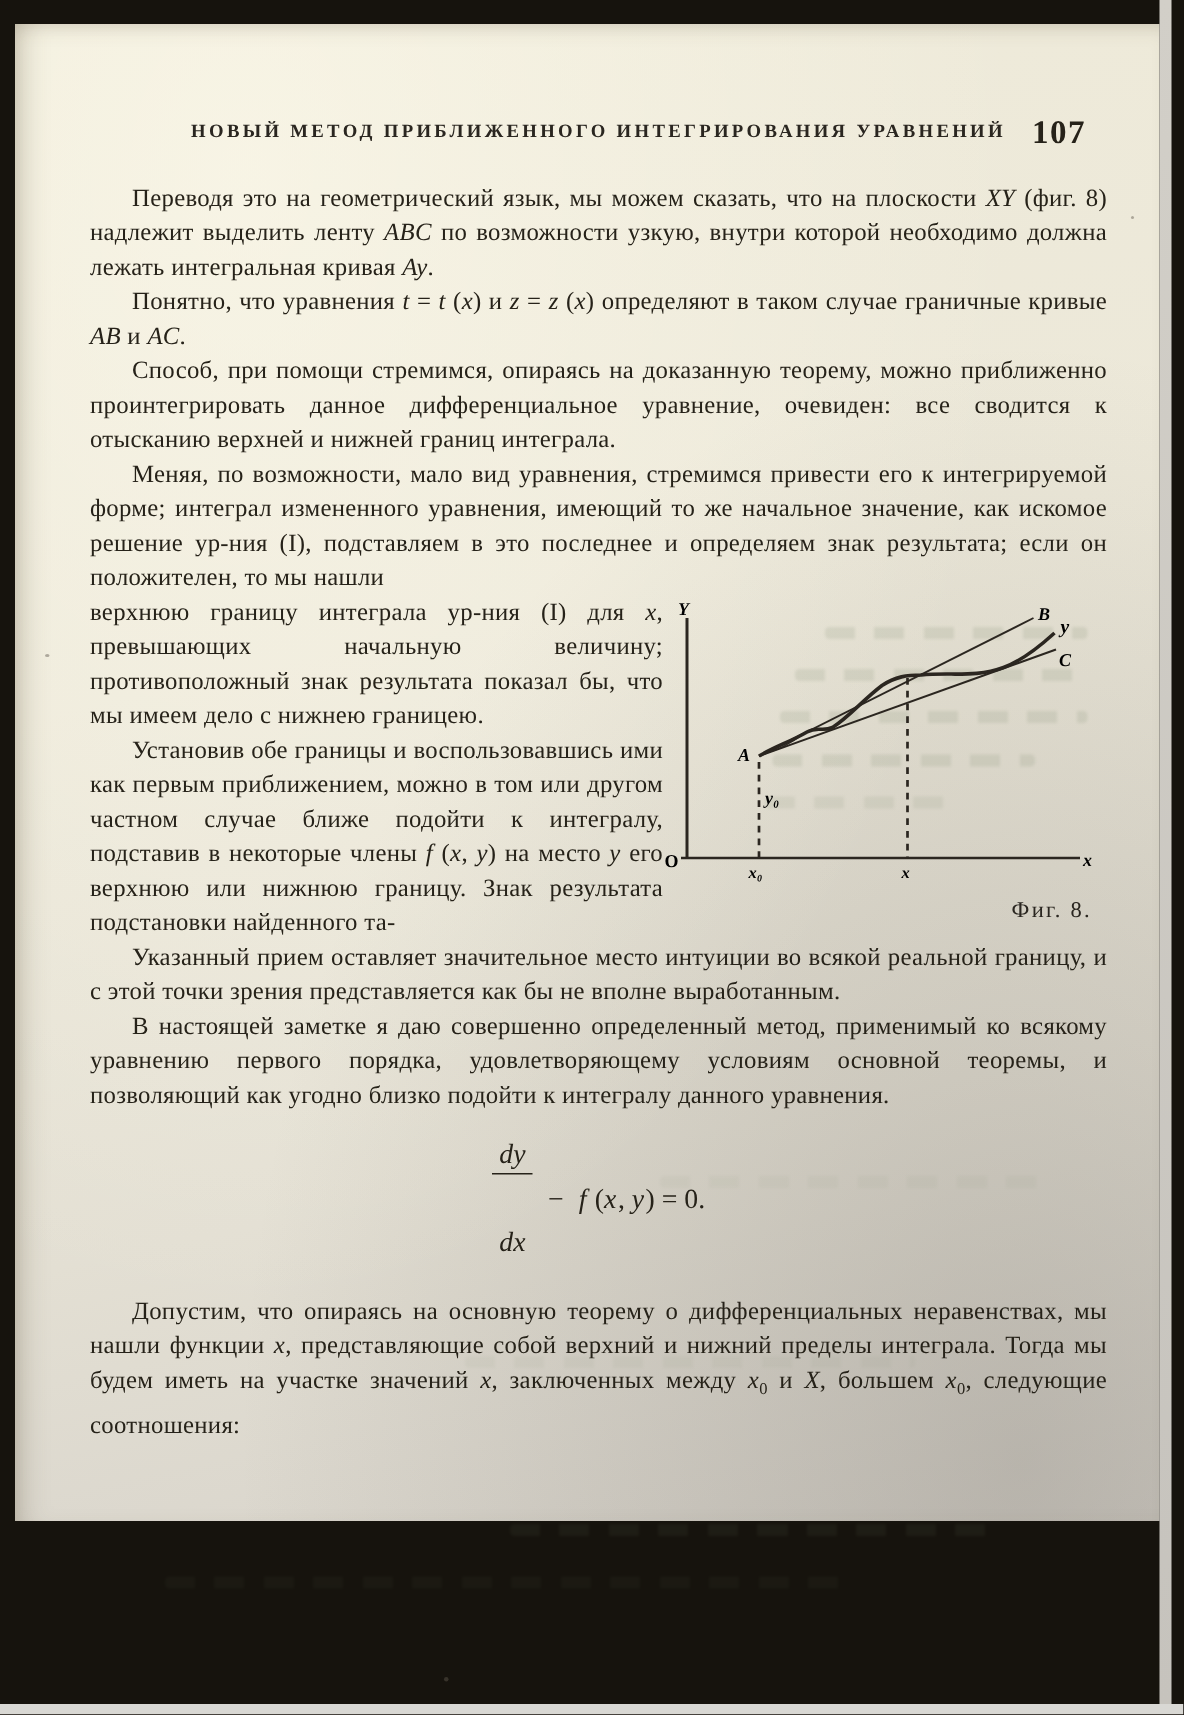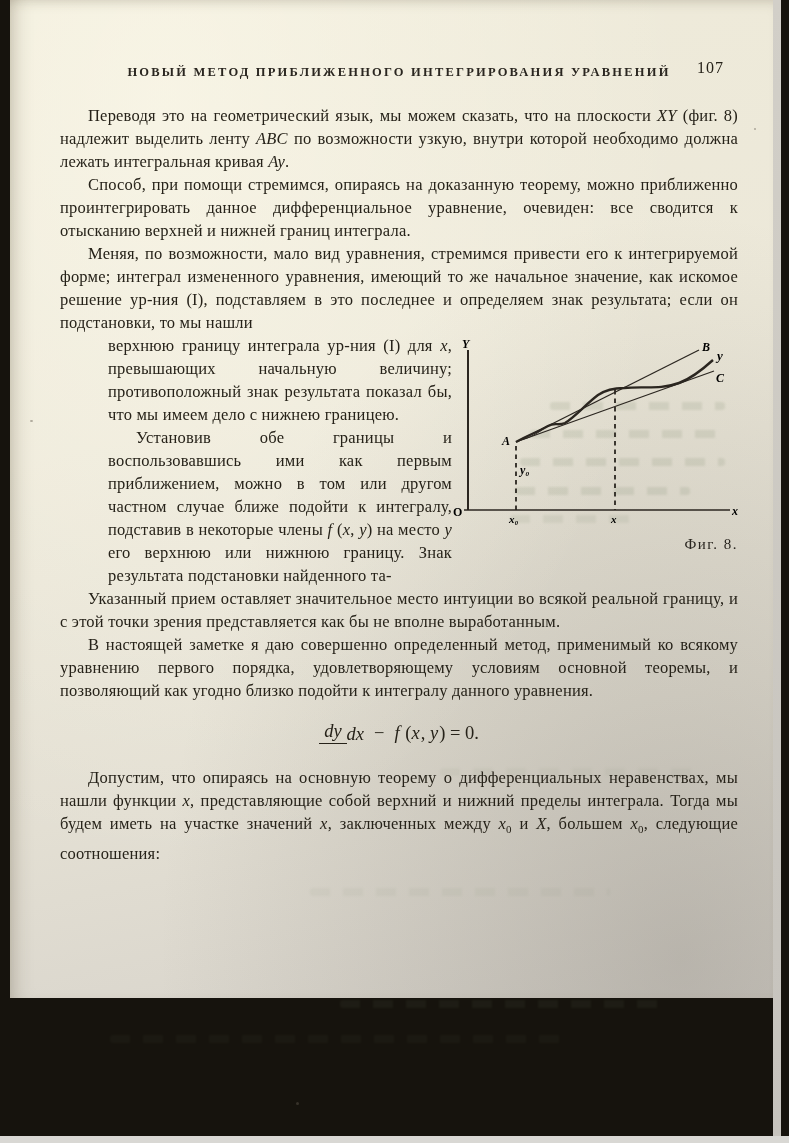--- a/index.html
+++ b/index.html
@@ -4,21 +4,21 @@
 <style>
   html,body { margin:0; padding:0; }
   body {
     width:789px; height:1143px;
     background:#16130d;
     position:relative;
     overflow:hidden;
     font-family:"Liberation Serif","DejaVu Serif",serif;
   }
   .paper {
-    position:absolute; left:10px; top:0;
+    position:absolute; left:10px; top:16px;
     width:763px; height:998px;
     background:
       radial-gradient(ellipse at 20% 10%, rgba(255,252,238,0.55), transparent 60%),
       radial-gradient(ellipse at 88% 96%, rgba(110,105,98,0.30), transparent 55%),
       linear-gradient(168deg, #efebda 0%, #ece8d9 40%, #e3dfd3 72%, #d6d2ca 100%);
     box-shadow: inset 16px 0 20px -14px rgba(90,78,55,0.35),
                 inset 0 10px 14px -10px rgba(90,78,55,0.25);
   }
   .right-sliver {
     position:absolute; right:8px; top:0; width:8px; height:1136px;
@@ -32,38 +32,38 @@
     position:absolute; left:50px; top:62px; width:678px;
     color:#262219;
   }
   .header { position:relative; text-align:center; height:16px; margin-bottom:26px; }
   .header-title {
     font-size:12.5px; font-weight:bold; letter-spacing:2.2px;
     white-space:nowrap; color:#2a2620;
   }
   .page-number {
     position:absolute; right:14px; top:-3px;
-    font-size:16px; font-weight:normal; letter-spacing:1px;
+    font-size:22px; font-weight:bold; letter-spacing:1px;
   }
   p { margin:0; text-align:justify; font-size:16.5px; line-height:23px; letter-spacing:0.2px; }
   .indent { text-indent:28px; }
   .cols { display:flex; align-items:flex-start; }
-  .col-text { width:382px;margin-left:48px; }
+  .col-text { width:382px; }
   .col-fig { width:286px; margin-left:auto; padding-top:4px; position:relative; }
   .fig-caption {
     text-align:right; font-size:15px; letter-spacing:1.5px;
     margin-top:6px; color:#2a2620;
   }
   .formula {
     display:flex; justify-content:center; align-items:center;
     margin:20px 0 22px; font-size:18.5px; color:#262219;
   }
-  .frac { display:inline-flex; flex-direction:row; align-items:center; font-style:italic; }
+  .frac { display:inline-flex; flex-direction:column; align-items:center; font-style:italic; }
   .frac .num { border-bottom:1.5px solid #262219; padding:0 5px 2px; line-height:1.05; }
-  .frac .den { padding-top:2px; line-height:1.05; }
+  .frac .den { padding-top:2px; line-height:1.05;margin-top:35px; }
   .minus { margin:0 10px; }
   .expr i { padding-right:1px; }
   sub { font-size:11px; }
   
   .bleed {
     position:absolute; height:8px; border-radius:3px;
     background:repeating-linear-gradient(90deg, rgba(125,138,110,0.55) 0 20px, transparent 20px 33px);
     filter:blur(1.1px); opacity:0.30; pointer-events:none;
   }
   .speck { position:absolute; background:#4a443a; border-radius:50%; opacity:0.65; }
@@ -89,22 +89,23 @@
   <div class="speck" style="left:744px; top:128px; width:2px; height:2px; opacity:0.4;"></div>
 
   <div class="content">
 
     <div class="header">
       <span class="header-title">НОВЫЙ МЕТОД ПРИБЛИЖЕННОГО ИНТЕГРИРОВАНИЯ УРАВНЕНИЙ</span>
       <span class="page-number">107</span>
     </div>
 
     <p class="indent">Переводя это на геометрический язык, мы можем сказать, что на плоскости <i>XY</i> (фиг. 8) надлежит выделить ленту <i>ABC</i> по возможности узкую, внутри которой необходимо должна лежать интегральная кривая <i>Ay</i>.</p>
+    <p class="indent">Понятно, что уравнения <i>t</i> = <i>t</i> (<i>x</i>) и <i>z</i> = <i>z</i> (<i>x</i>) определяют в таком случае граничные кривые <i>AB</i> и <i>AC</i>.</p>
     <p class="indent">Способ, при помощи стремимся, опираясь на доказанную теорему, можно приближенно проинтегрировать данное дифференциальное уравнение, очевиден: все сводится к отысканию верхней и нижней границ интеграла.</p>
-    <p class="indent">Меняя, по возможности, мало вид уравнения, стремимся привести его к интегрируемой форме; интеграл измененного уравнения, имеющий то же начальное значение, как искомое решение ур-ния (I), подставляем в это последнее и определяем знак результата; если он подстановки, то мы нашли</p>
+    <p class="indent">Меняя, по возможности, мало вид уравнения, стремимся привести его к интегрируемой форме; интеграл измененного уравнения, имеющий то же начальное значение, как искомое решение ур-ния (I), подставляем в это последнее и определяем знак результата; если он положителен, то мы нашли</p>
 
     <div class="cols">
       <div class="col-text">
         <p>верхнюю границу интеграла ур-ния (I) для <i>x</i>, превышающих начальную величину; противоположный знак результата показал бы, что мы имеем дело с нижнею границею.</p>
         <p class="indent">Установив обе границы и воспользовавшись ими как первым приближением, можно в том или другом частном случае ближе подойти к интегралу, подставив в некоторые члены <i>f</i> (<i>x</i>, <i>y</i>) на место <i>y</i> его верхнюю или нижнюю границу. Знак результата подстановки найденного та-</p>
       </div>
 
       <figure class="col-fig" style="margin:0;">
         <svg width="286" height="188" viewBox="0 0 286 188">
 

